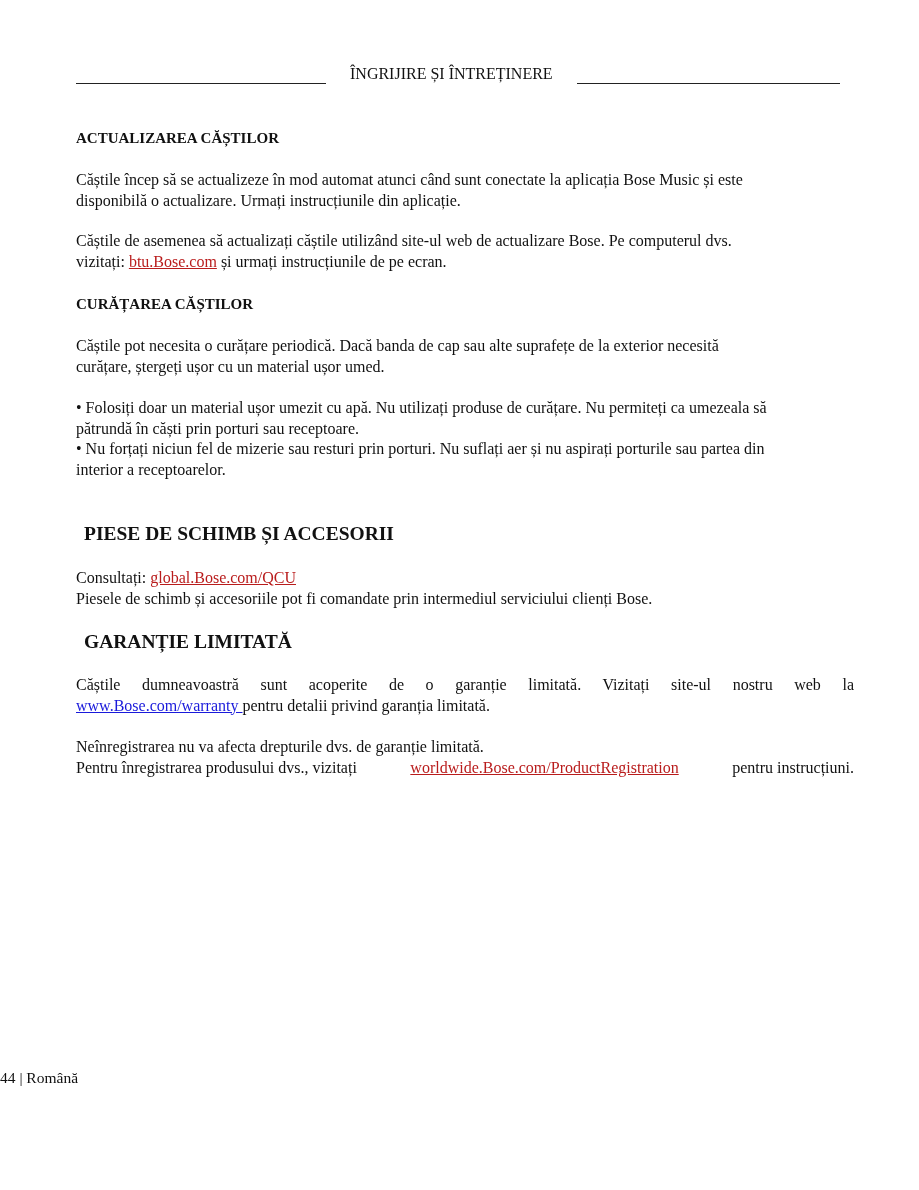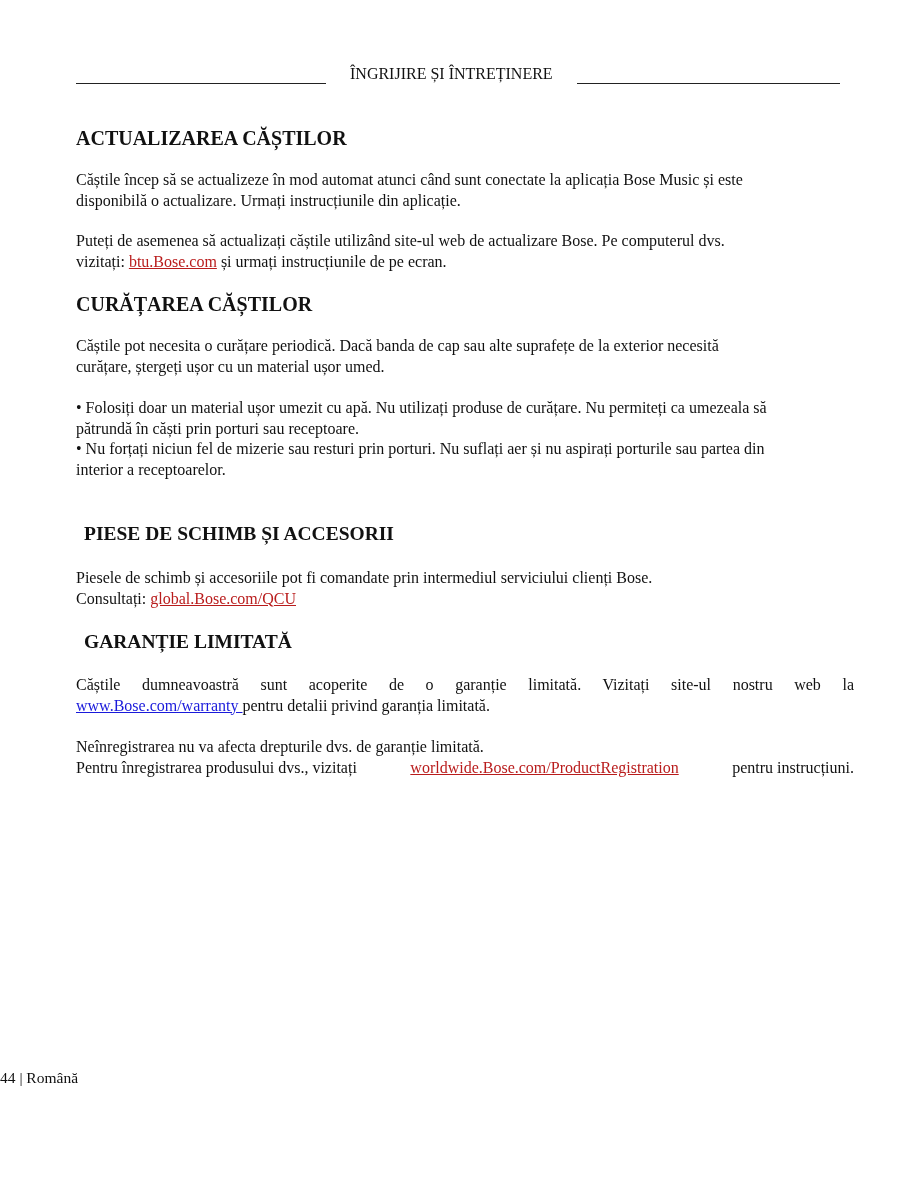--- a/index.html
+++ b/index.html
@@ -9,21 +9,21 @@
     color: #111111;
   }
   .running-header {
     position: absolute; left: 76px; top: 64px; width: 764px;
     display: flex; align-items: flex-end; font-size: 16px; line-height: 20px; gap: 20px;
   }
   .running-header .rule { flex: 1; border-bottom: 1px solid #222; height: 17px; }
   .running-header .title { padding: 0 4px; white-space: nowrap; }
   .running-header .rule.left { flex: 0 0 250px; }
 
-  .h3 { position: absolute; left: 76px; font-weight: bold; font-size: 20px; line-height: 20px; }
+  .h3 { position: absolute; left: 76px; font-weight: bold; font-size: 15px; line-height: 20px; }
   .h2 { position: absolute; left: 84px; font-weight: bold; font-size: 19.5px; line-height: 24px; }
   .p {
     position: absolute; left: 76px; width: 778px;
     font-size: 16px; line-height: 20.5px;
   }
   .line { display: block; white-space: nowrap; }
   .line.justify-line { text-align: justify; text-align-last: justify; white-space: normal; }
   .link { text-decoration: underline; color: #b91c1c; }
   .link.blue { color: #1a1adb; }
   .footer {
@@ -41,43 +41,43 @@
 </div>
 
 <div class="h3" style="top:128px">ACTUALIZAREA CĂȘTILOR</div>
 
 <div class="p" style="top:170px">
   <span class="line">Căștile încep să se actualizeze în mod automat atunci când sunt conectate la aplicația Bose Music și este</span>
   <span class="line">disponibilă o actualizare. Urmați instrucțiunile din aplicație.</span>
 </div>
 
 <div class="p" style="top:231px">
-  <span class="line">Puteți de asemenea să actualizați căștile utilizând site-ul web de actualizare Bose. Pe computerul dvs.</span>
+  <span class="line">Căștile de asemenea să actualizați căștile utilizând site-ul web de actualizare Bose. Pe computerul dvs.</span>
   <span class="line"><span>vizitați: </span><a class="link">btu.Bose.com</a><span> și urmați instrucțiunile de pe ecran.</span></span>
 </div>
 
 <div class="h3" style="top:294px">CURĂȚAREA CĂȘTILOR</div>
 
 <div class="p" style="top:336px">
   <span class="line">Căștile pot necesita o curățare periodică. Dacă banda de cap sau alte suprafețe de la exterior necesită</span>
   <span class="line">curățare, ștergeți ușor cu un material ușor umed.</span>
 </div>
 
 <div class="p" style="top:398px">
   <span class="line">• Folosiți doar un material ușor umezit cu apă. Nu utilizați produse de curățare. Nu permiteți ca umezeala să</span>
   <span class="line">pătrundă în căști prin porturi sau receptoare.</span>
   <span class="line">• Nu forțați niciun fel de mizerie sau resturi prin porturi. Nu suflați aer și nu aspirați porturile sau partea din</span>
   <span class="line">interior a receptoarelor.</span>
 </div>
 
 <div class="h2" style="top:522px">PIESE DE SCHIMB ȘI ACCESORII</div>
 
 <div class="p" style="top:568px">
+  <span class="line"><span>Consultați: </span><a class="link">global.Bose.com/QCU</a></span>
   <span class="line">Piesele de schimb și accesoriile pot fi comandate prin intermediul serviciului clienți Bose.</span>
-  <span class="line"><span>Consultați: </span><a class="link">global.Bose.com/QCU</a></span>
 </div>
 
 <div class="h2" style="top:630px">GARANȚIE LIMITATĂ</div>
 
 <div class="p" style="top:675px">
   <span class="line justify-line">Căștile dumneavoastră sunt acoperite de o garanție limitată. Vizitați site-ul nostru web la</span>
   <span class="line"><a class="link blue">www.Bose.com/warranty </a><span> pentru detalii privind garanția limitată.</span></span>
 </div>
 
 <div class="p" style="top:737px">

